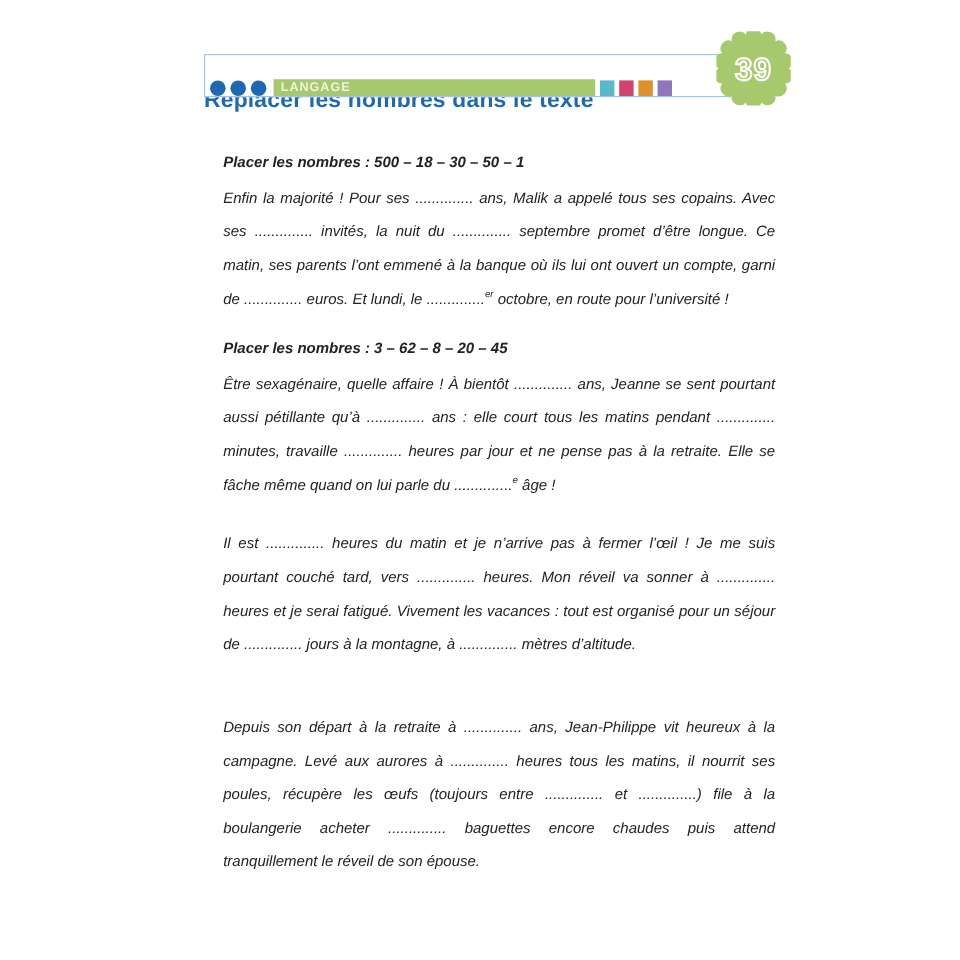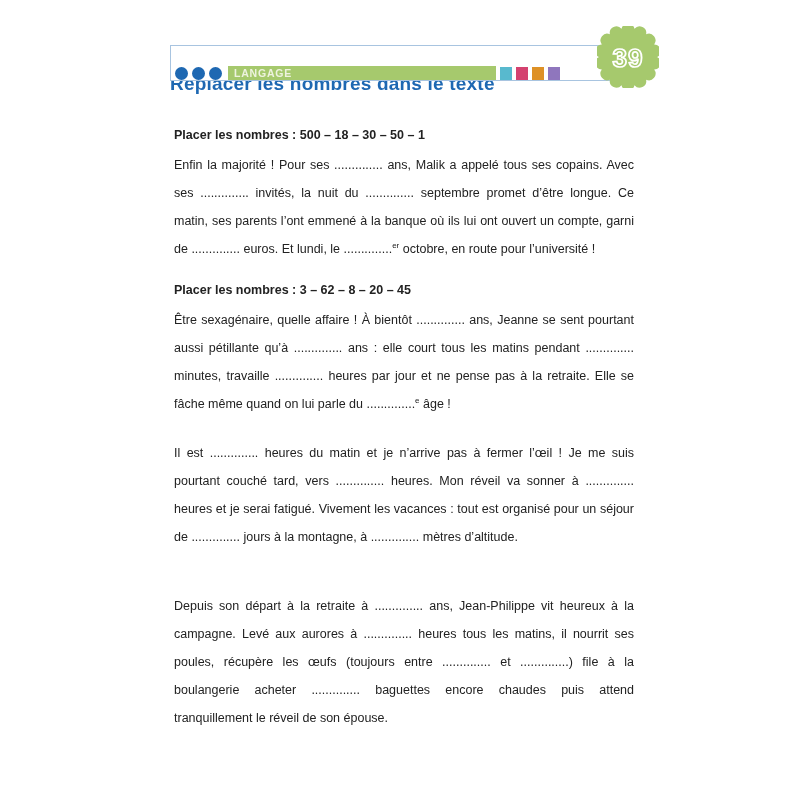--- a/index.html
+++ b/index.html
@@ -87,22 +87,23 @@
     font-size: 19px;
     font-weight: bold;
     letter-spacing: 0.2px;
     color: var(--accent-blue, #1e68b2);
     white-space: nowrap;
   }
 
   
   .exercise {
     position: absolute;
-    left: 4px;
+    left: 16px;
     width: 460px;
+    font-style: italic;
   }
   .exercise h2 {
     margin: 0 0 7px 0;
     font-size: 12.5px;
     line-height: 18px;
     font-weight: bold;
     color: var(--text, #222);
   }
   .exercise p {
     margin: 0;

